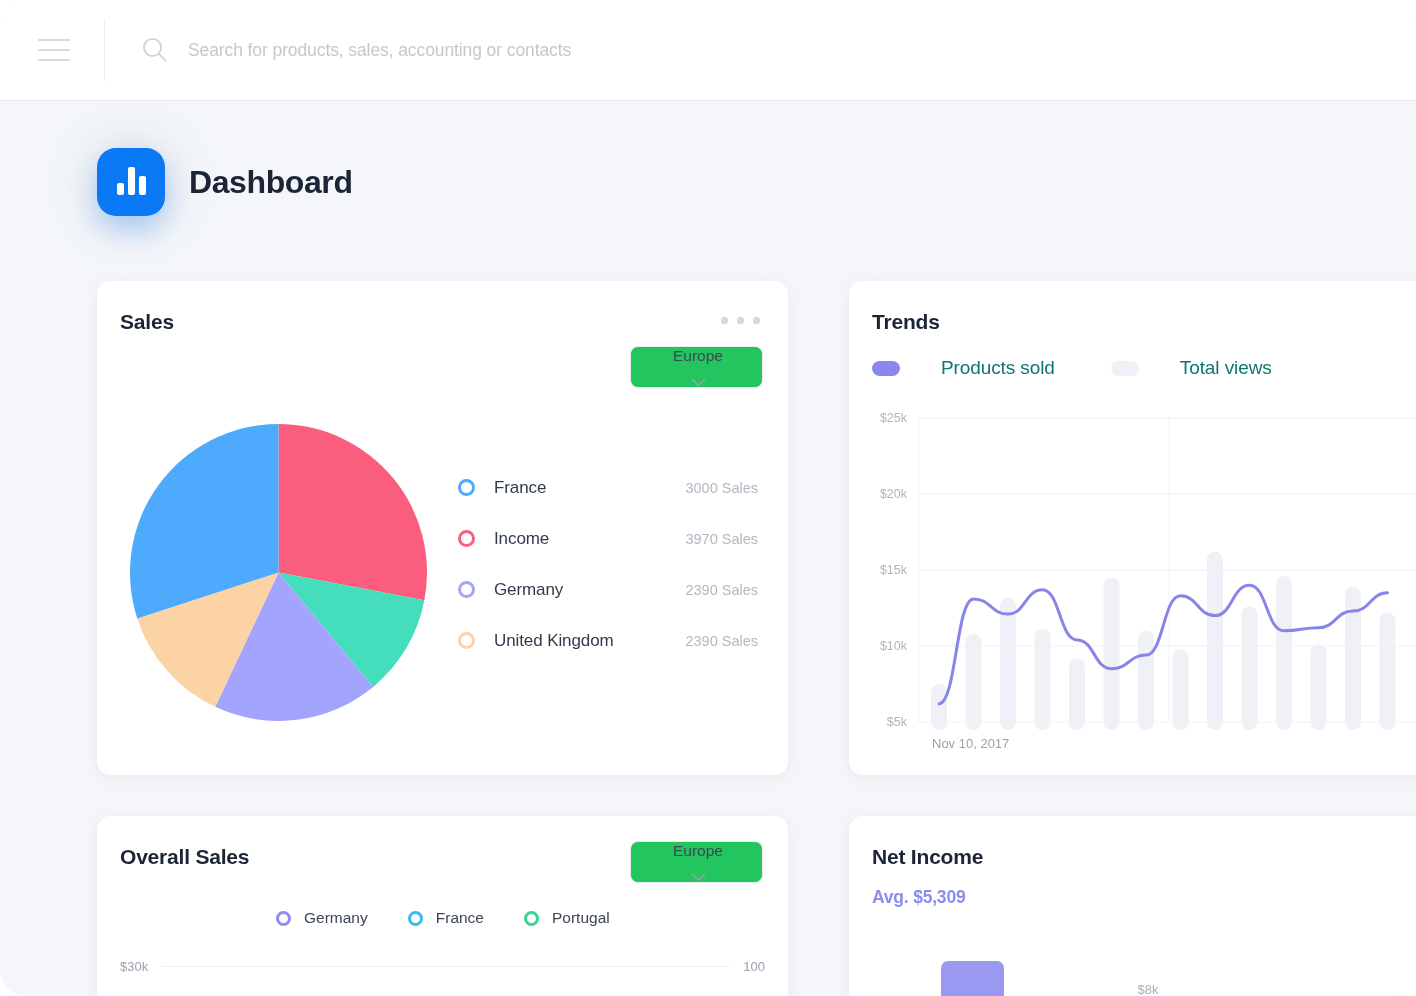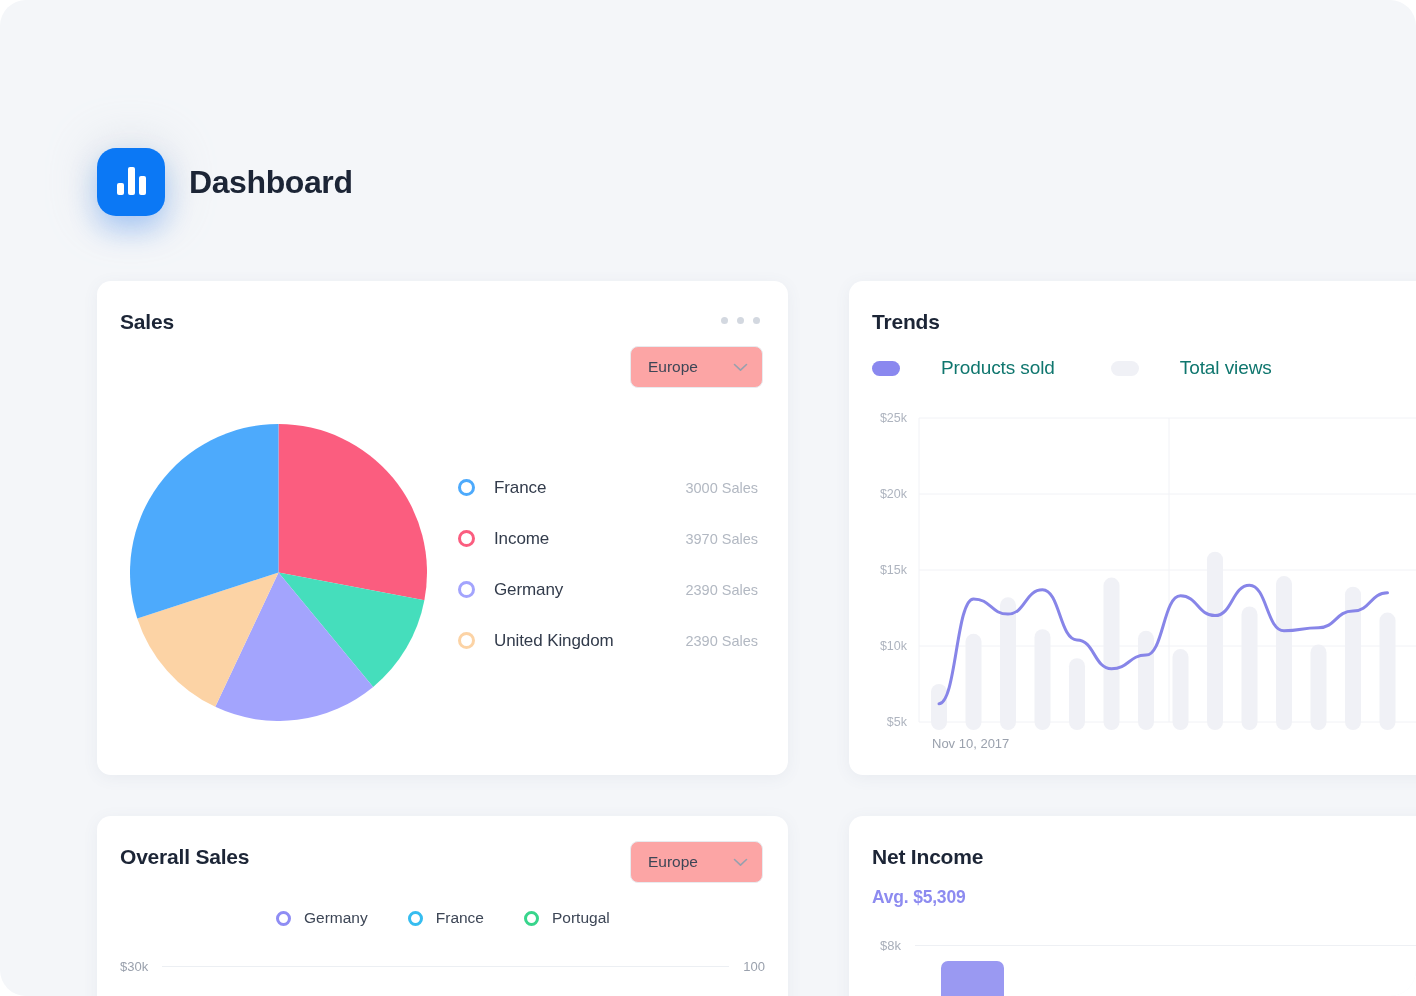--- a/index.html
+++ b/index.html
@@ -117,24 +117,25 @@
     display: flex; gap: 9px; align-items: center;
     cursor: pointer;
   }
   .dots i { width: 7px; height: 7px; border-radius: 50%; background: #d3d8e0; display:block; }
 
   .select {
     position: absolute;
     width: 133px; height: 42px;
     border: 1px solid #e8ebef;
     border-radius: 8px;
-    background: #fca5a5;
+    background: #22c55e;
     display: flex; align-items: center; justify-content: space-between;
     padding: 0 14px 0 17px;
     cursor: pointer;
+    flex-direction: column;
   }
   .select span { font-size: 15.5px; color: #3d4656; }
   .chev { width: 15px; height: 9px; display: block; }
 
   
   .pie {
     position: absolute;
     left: 130px; top: 424px;
     width: 297px; height: 297px;
   }
@@ -180,36 +181,51 @@
 
   .ov-axis { position: absolute; left: 120px; top: 959px; width: 645px; display: flex; align-items: center; text-align: right; }
   .ov-axis .t { font-size: 13px; color: #9aa1ad; }
   .ov-line { flex: 1; height: 1px; background: #eceff3; margin: 0 14px; }
 
   
   .net-avg {
     position: absolute; left: 872px; top: 887px;
     font-size: 17.5px; font-weight: 700; color: #8d8bf0; letter-spacing: -0.2px;
   }
-  .net-axis { position: absolute; left: 880px; top: 938px; width: 536px; display: flex; align-items: center; }
+  .net-axis { position: absolute; left: 880px; top: 982px; width: 536px; display: flex; align-items: center; flex-direction: column; }
   .net-axis .t { font-size: 13px; color: #a9afba; }
   .net-line { flex: 1; height: 1px; background: #eef0f4; margin-left: 14px; }
   .net-bar {
     position: absolute;
     left: 941px; top: 961px;
     width: 63px; height: 46px;
     background: #9a99f2;
     border-radius: 7px 7px 0 0;
   }
 </style>
 </head>
 <body>
 
 <div id="page">
 
+  <div class="topbar">
+    <div class="hamburger">
+      <i></i>
+        <i></i>
+        <i></i>
+    </div>
+    <div class="vdivider"></div>
+    <div class="search-wrap">
+      <svg class="search-icon" viewBox="0 0 30 30">
+        <circle cx="12.5" cy="12.5" r="8.6" fill="none" stroke="#cfd4dc" stroke-width="1.9"></circle>
+        <line x1="18.8" y1="18.8" x2="25.5" y2="25.5" stroke="#cfd4dc" stroke-width="1.9" stroke-linecap="round"></line>
+      </svg>
+      <input class="search-input" type="text" placeholder="Search for products, sales, accounting or contacts" style="">
+    </div>
+  </div>
 
   <div class="page-head">
     <div class="app-icon">
       <div class="bars">
           <i class="b1"></i>
           <i class="b2"></i>
           <i class="b3"></i>
         </div>
     </div>
     <div class="page-title">Dashboard</div>

